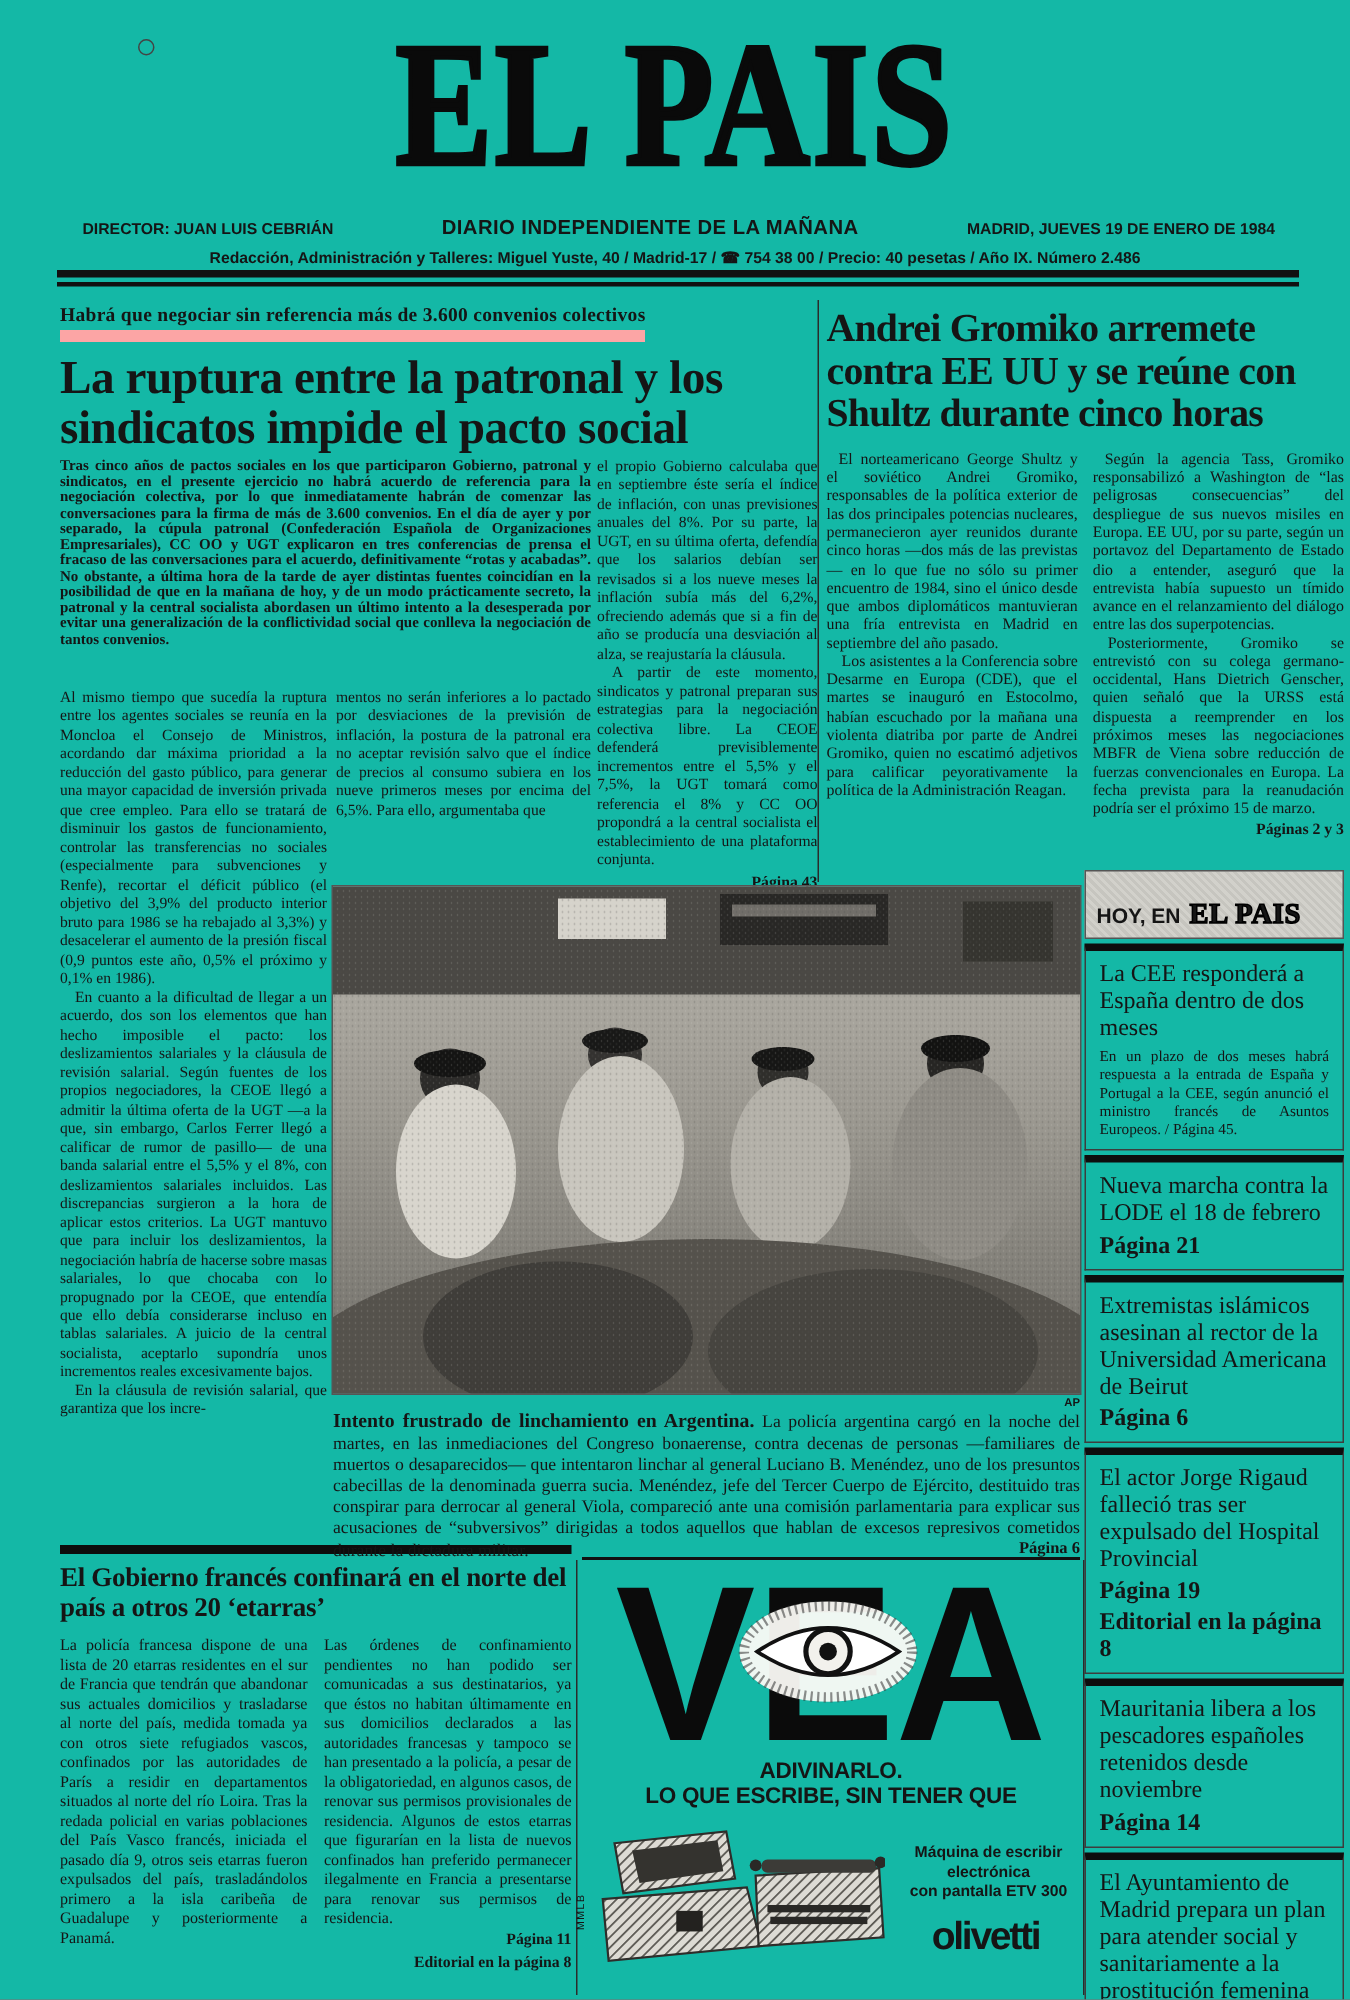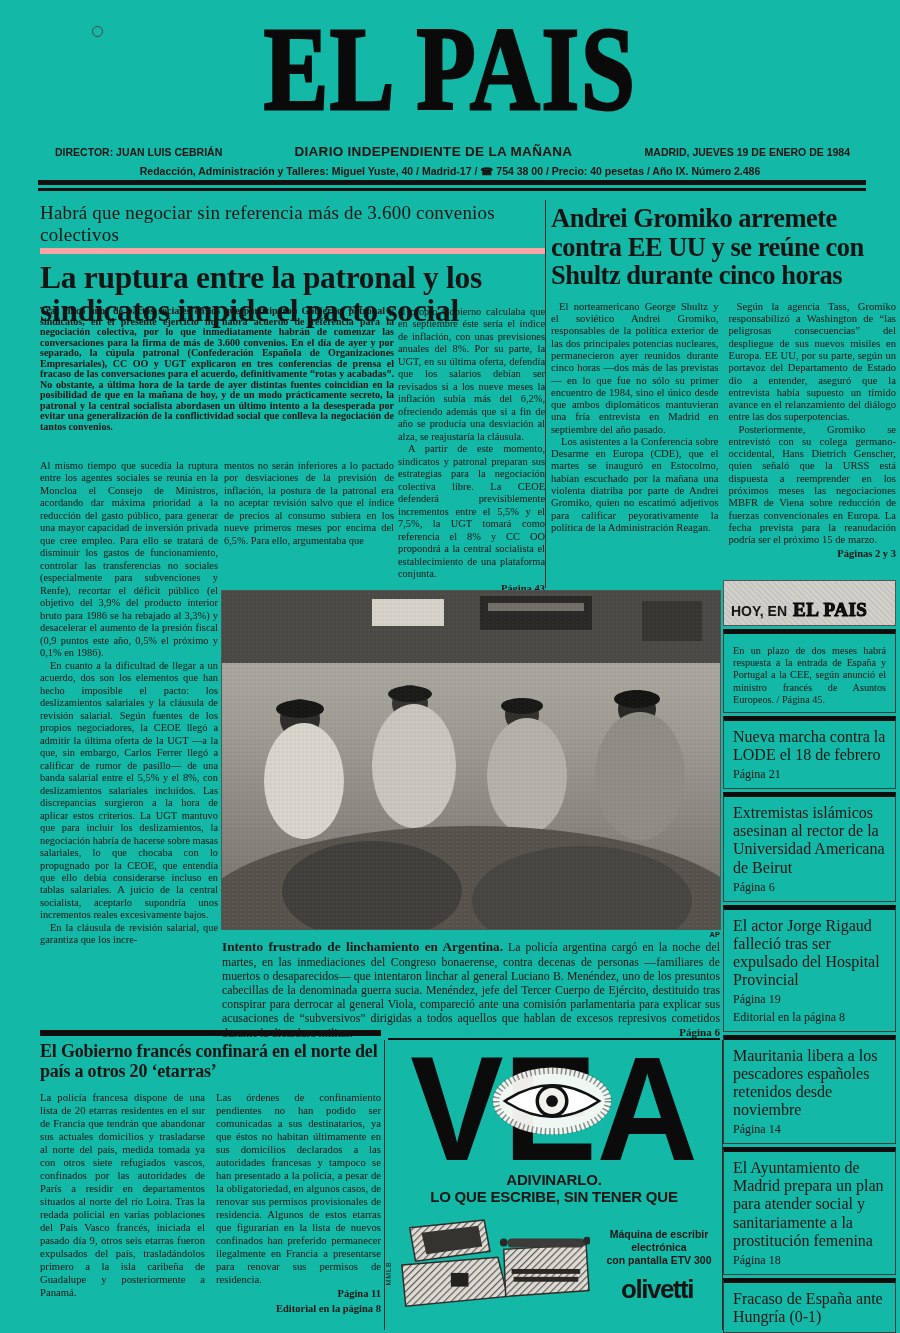--- a/index.html
+++ b/index.html
@@ -27,22 +27,22 @@
 
   
   .vdiv { position:absolute; width:1px; background:#2b2b2b; }
   .vdiv-main { left:545px; top:200px; height:388px; }
   .vdiv-french-ad { left:384px; top:1040px; height:290px; }
   .vdiv-ad-side { left:722px; top:1040px; height:290px; }
   .french-bar { position:absolute; left:40px; top:1030px; width:341px; height:6px; background:#0d0d0d; }
 
   
   .main-left { position:absolute; left:40px; top:198px; width:505px; height:836px; }
-  .kicker { display:inline-block; font-size:19px; font-weight:normal; letter-spacing:0.2px;
-    border-bottom:6px solid #fca5a5; padding-bottom:2px; margin-top:4px; }
+  .kicker { display:inline-block; font-size:13px; font-weight:bold; letter-spacing:0.2px;
+    border-bottom:8px solid #fca5a5; padding-bottom:2px; margin-top:4px; }
   .headline-main { margin:7px 0 0; font-size:31.5px; font-weight:bold; line-height:1.05;
     letter-spacing:-0.3px; width:502px; }
   .lead { position:absolute; left:0; top:108px; width:354px; font-size:10px; font-weight:bold;
     line-height:1.05; text-align:justify; }
   .lead p { margin:0; }
   .col { text-align:justify; font-size:10.4px; line-height:1.2; }
   .col p { margin:0; text-indent:10px; }
   .col p.noindent { text-indent:0; }
   .col1 { position:absolute; left:0; top:262px; width:178px; }
   .col2 { position:absolute; left:184px; top:262px; width:170px; height:130px; overflow:hidden; }
@@ -74,21 +74,21 @@
   .sb-header { background:#cbcac4; border:1px solid #555; padding:18px 7px 4px;
     font-family:"Liberation Sans", sans-serif; font-weight:bold; font-size:14px;
     display:flex; align-items:baseline; gap:6px;
     background-image:repeating-linear-gradient(45deg,#c6c5bf 0 2px,#d2d1cb 2px 4px);text-align:right; }
   .sb-logo { font-family:"Liberation Serif", serif; font-weight:bold; font-size:19px;
     -webkit-text-stroke:1px #000; letter-spacing:0.5px; }
   .sb-item { border:1px solid #3d3d3d; border-top:5px solid #0d0d0d; margin-top:3px;
     padding:7px 9px 6px; }
   .sb-title { font-size:16px; line-height:1.13; }
   .sb-body { margin-top:4px; font-size:10.2px; line-height:1.2; text-align:justify; }
-  .sb-page { margin-top:3px; font-size:12px; font-weight:normal; }
+  .sb-page { margin-top:3px; font-size:16px; font-weight:bold; }
 
   
   .french { position:absolute; left:40px; top:1042px; width:341px; }
   .headline-3 { margin:0; font-size:18px; font-weight:bold; line-height:1.1; letter-spacing:-0.2px; }
   .f-cols { display:flex; gap:11px; margin-top:9px; }
   .f-col { width:165px; text-align:justify; font-size:10.7px; line-height:1.22; }
   .f-col p { margin:0; }
 
   
   .ad { position:absolute; left:388px; top:1038px; width:332px; height:292px; border-top:2px solid #111; }
@@ -206,20 +206,21 @@
     <span class="cap-page">Página 6</span>
   </div>
 
   <aside class="sidebar">
     <div class="sb-header">
       <span>HOY, EN</span>
       <span class="sb-logo">EL PAIS</span>
     </div>
 
     <div class="sb-item">
+      <div class="sb-title">La CEE responderá a España dentro de dos meses</div>
       <div class="sb-body">En un plazo de dos meses habrá respuesta a la entrada de España y Portugal a la CEE, según anunció el ministro francés de Asuntos Europeos. / Página 45.</div>
     </div>
     <div class="sb-item">
       <div class="sb-title">Nueva marcha contra la LODE el 18 de febrero</div>
       <div class="sb-page">Página 21</div>
     </div>
     <div class="sb-item">
       <div class="sb-title">Extremistas islámicos asesinan al rector de la Universidad Americana de Beirut</div>
       <div class="sb-page">Página 6</div>
     </div>

